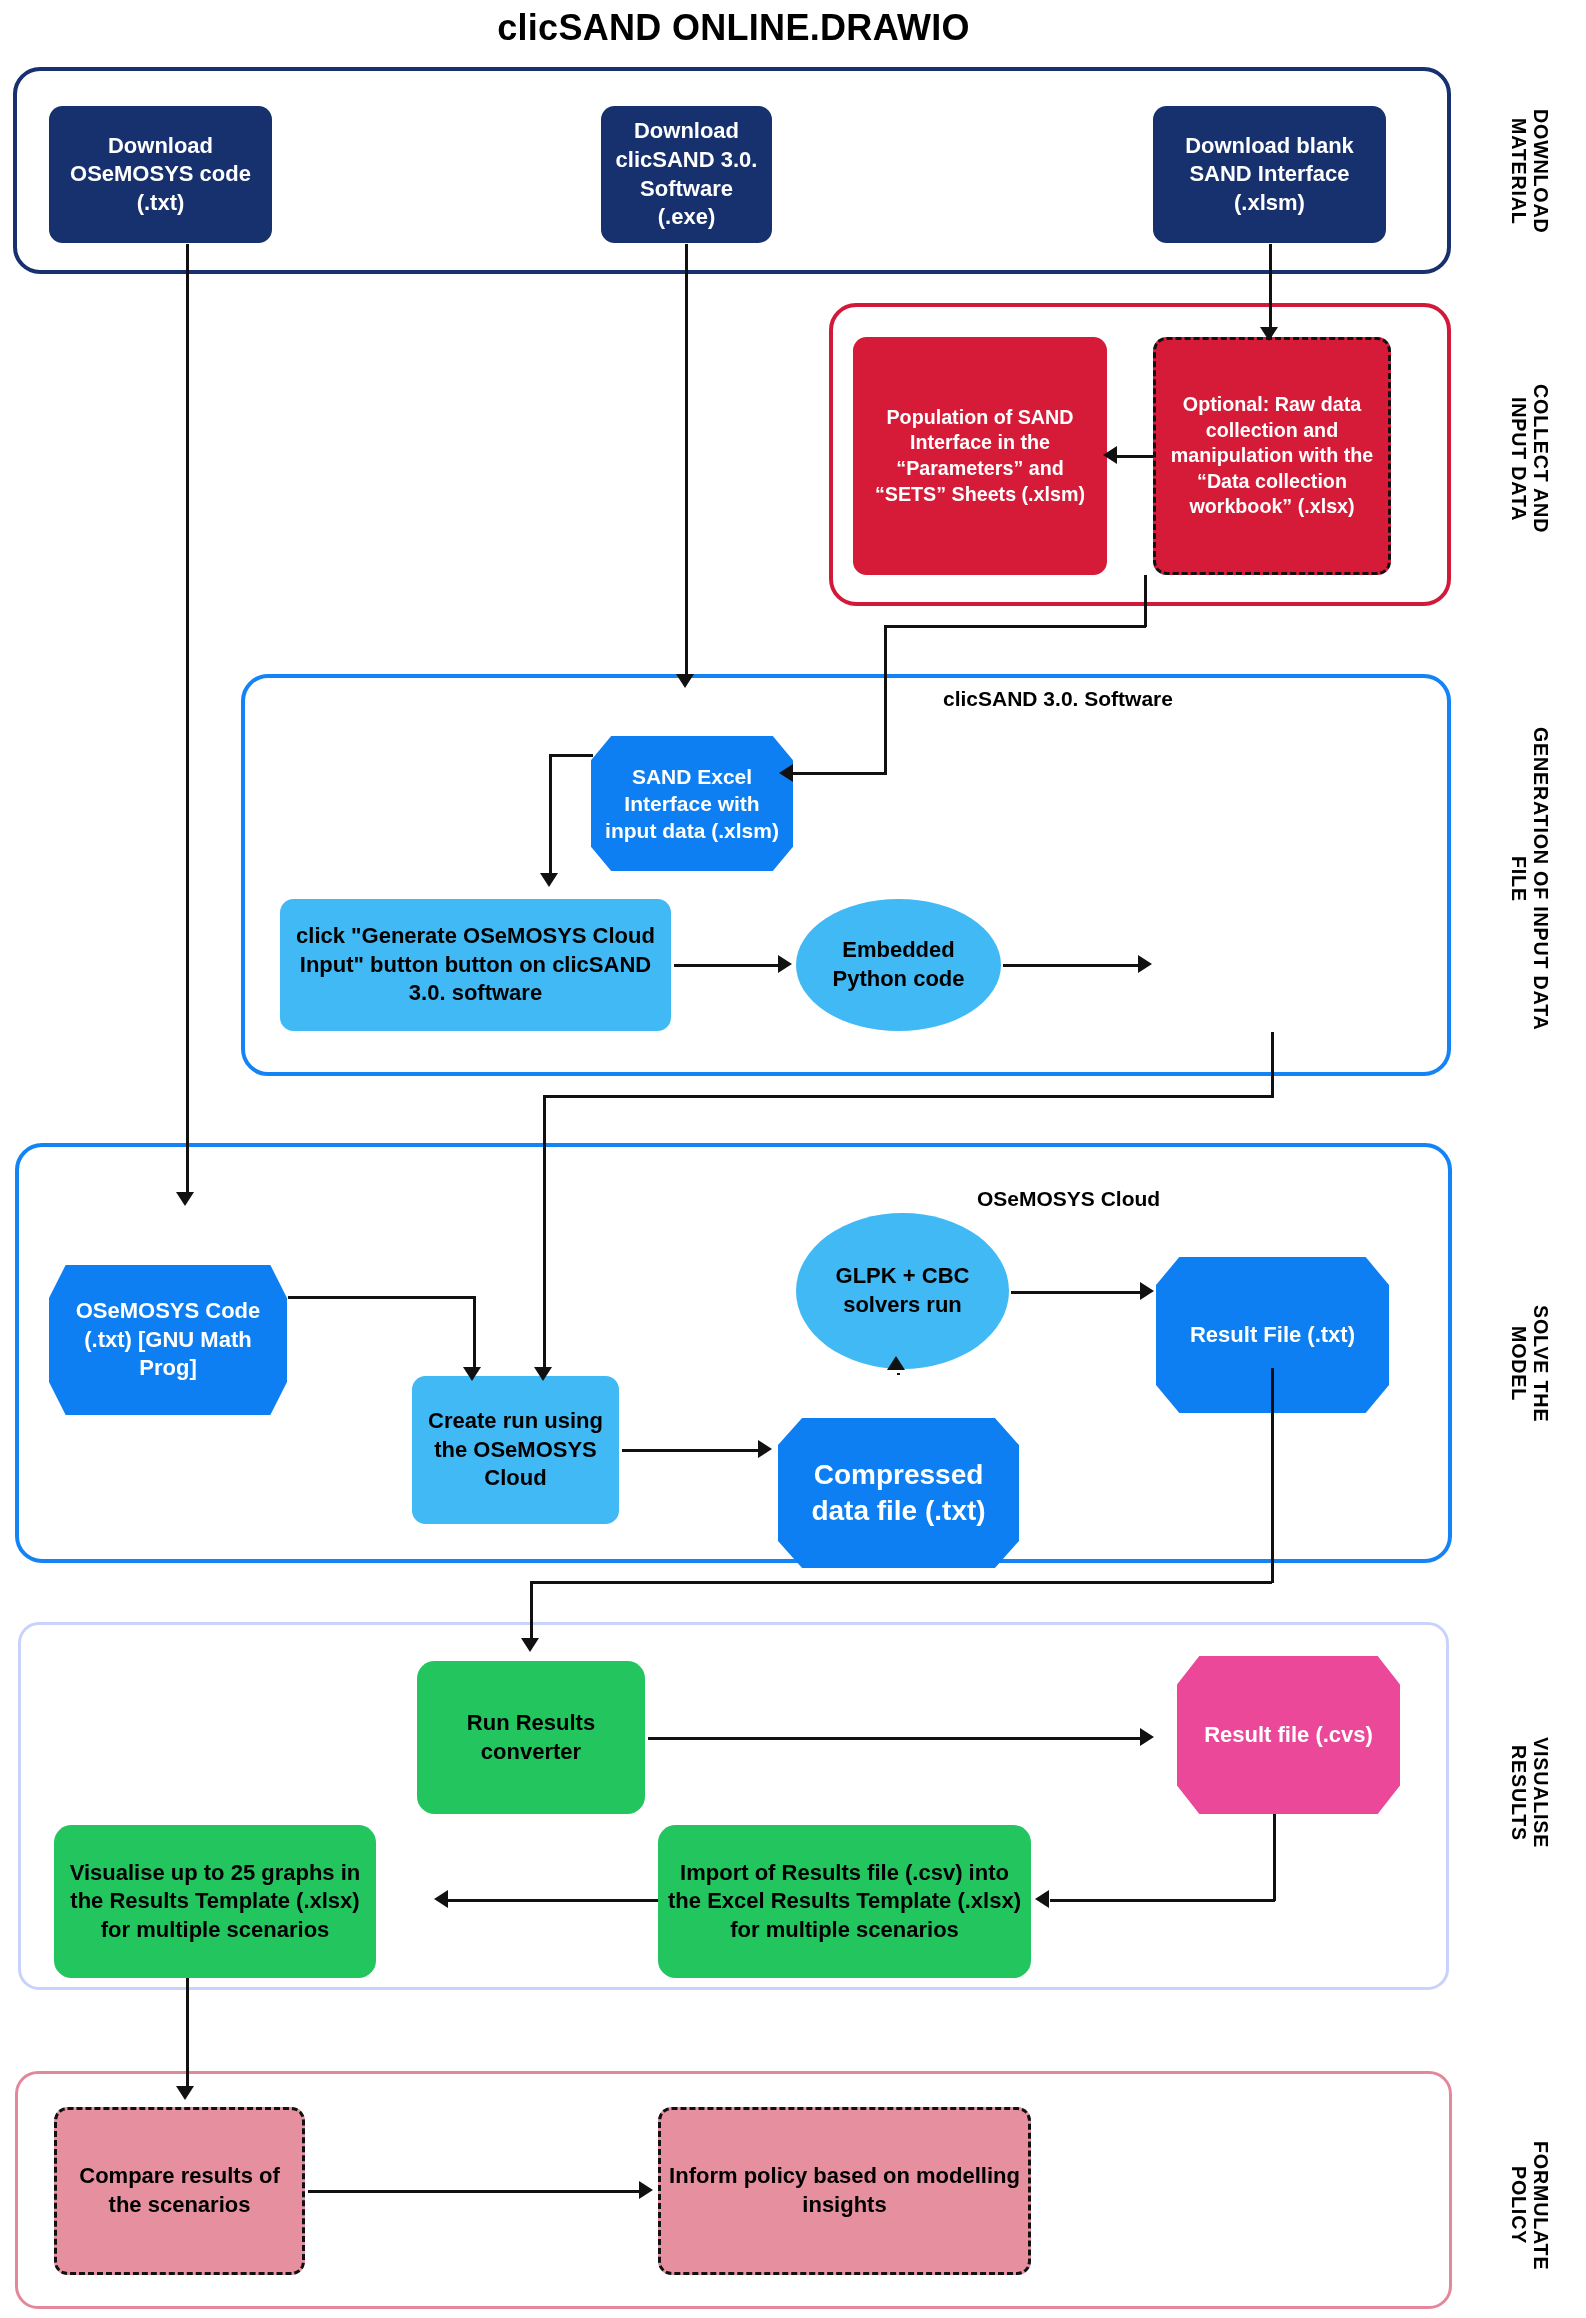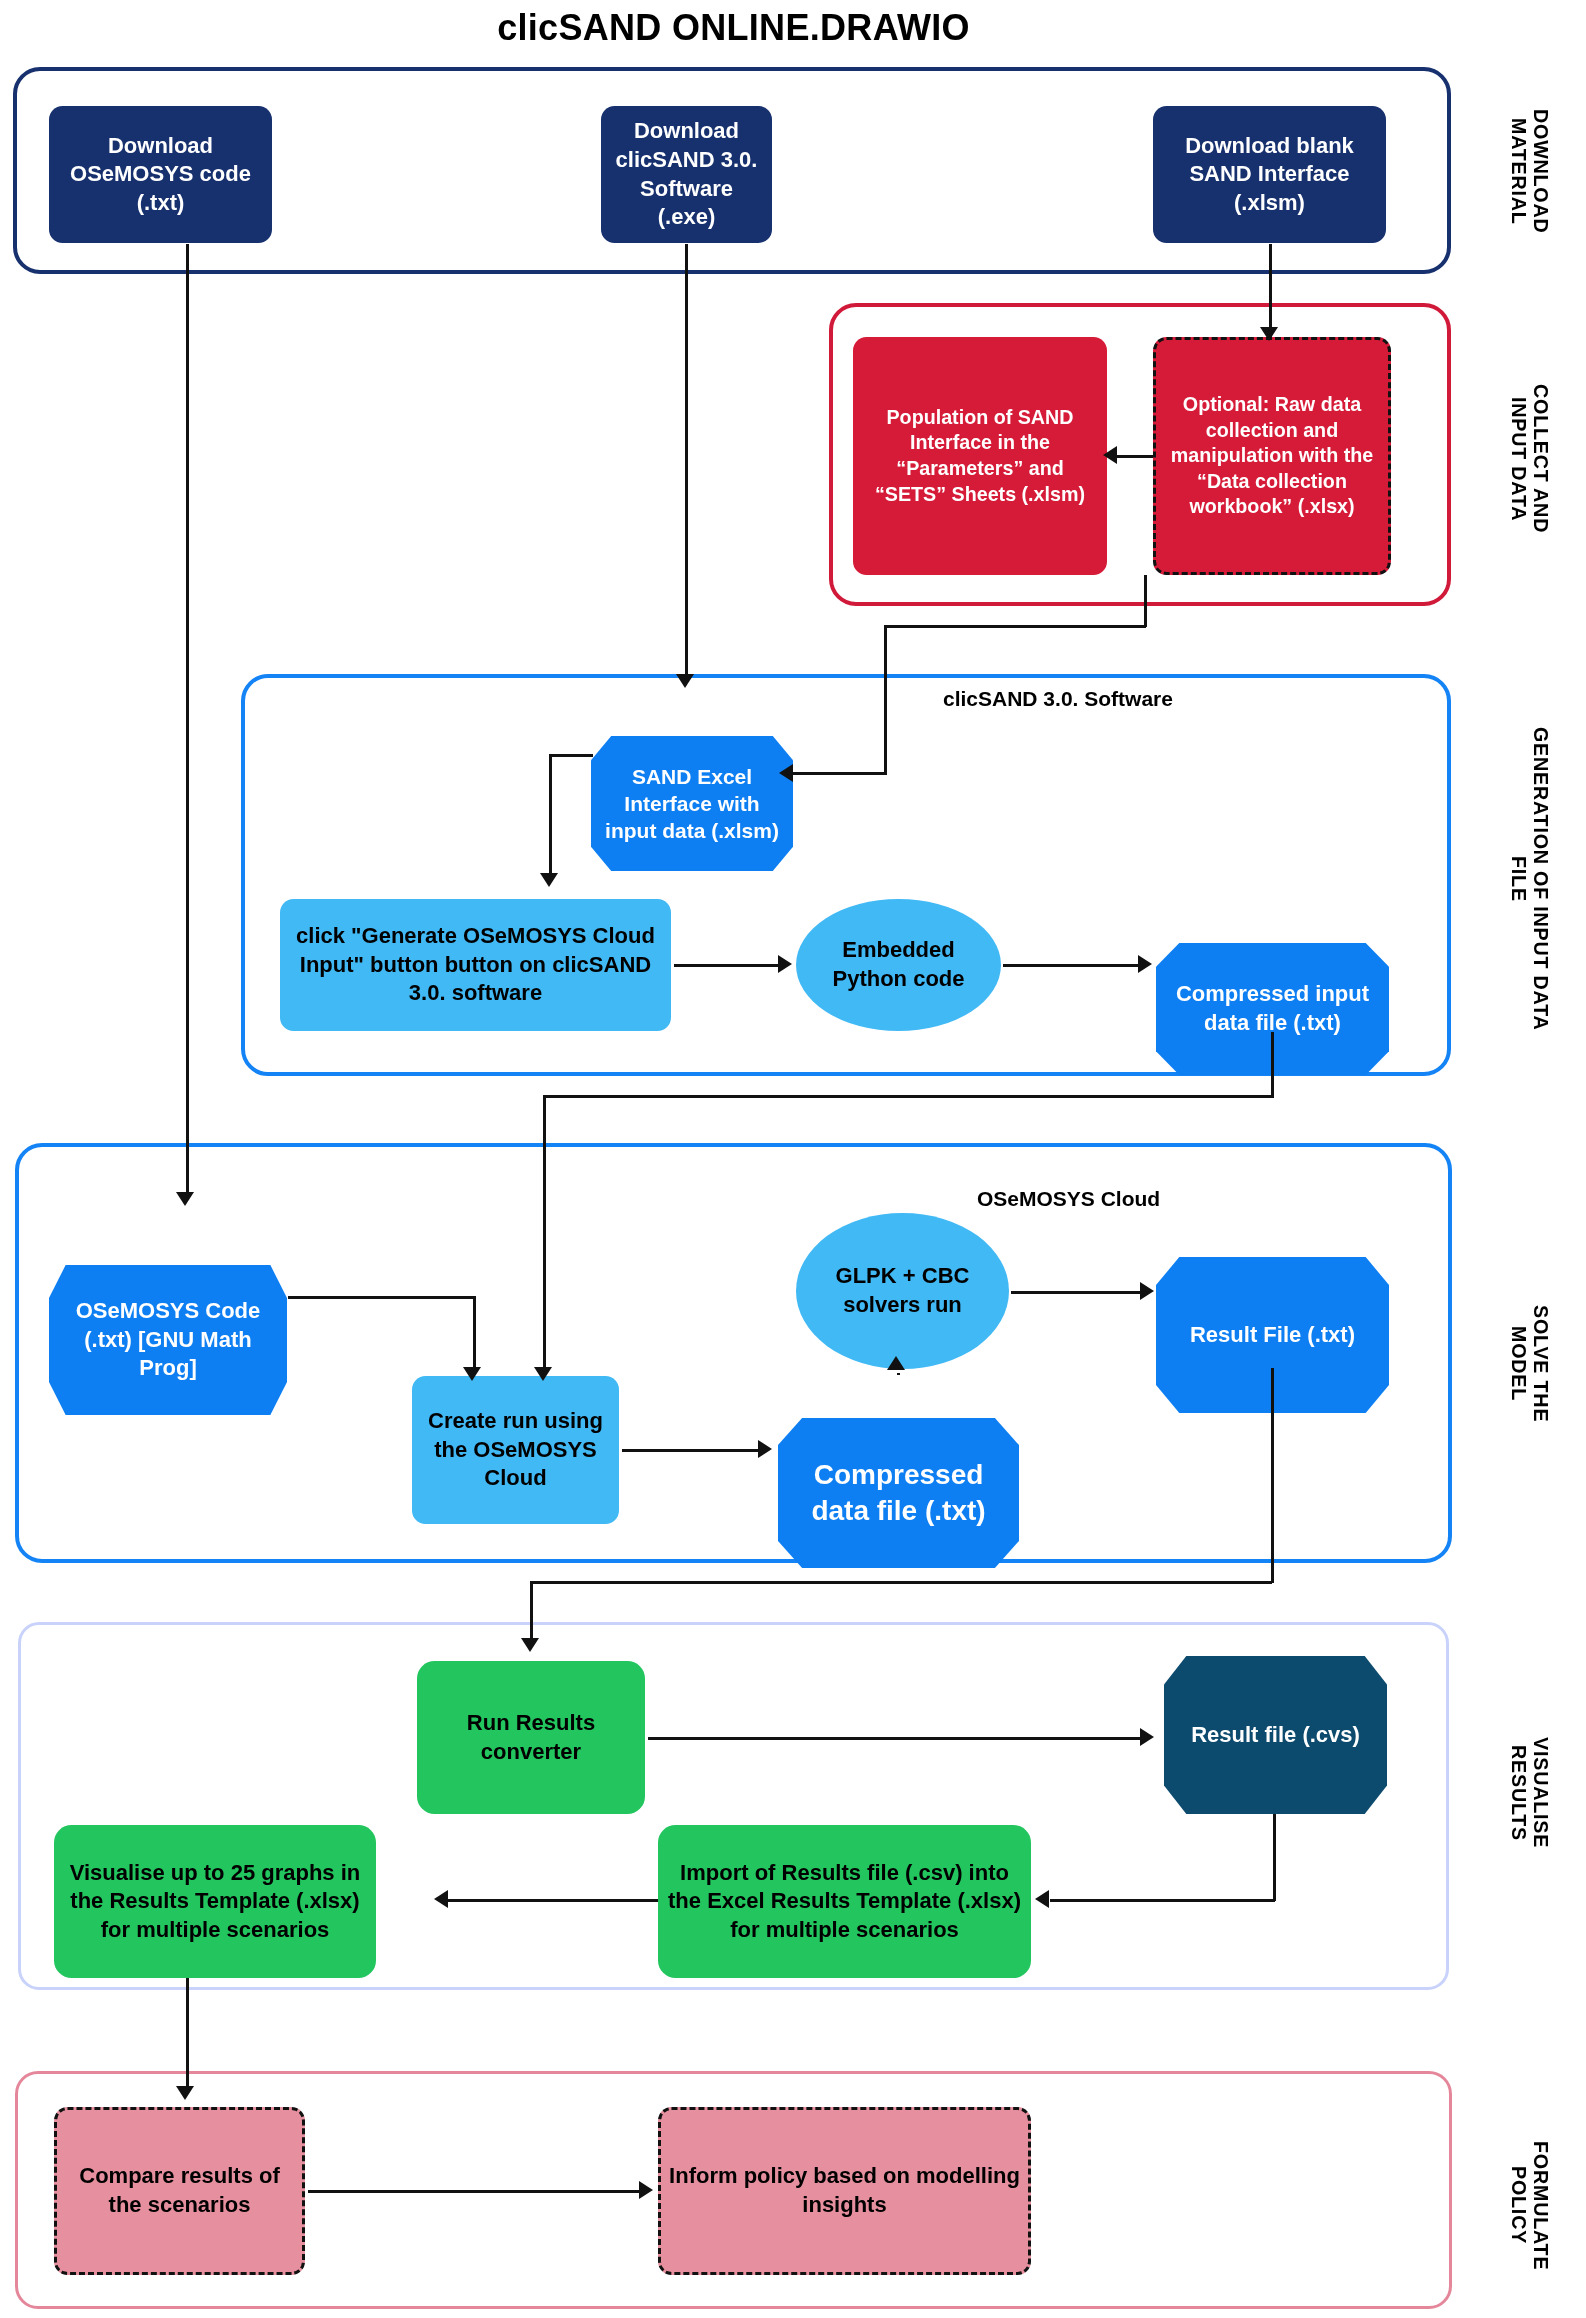--- a/index.html
+++ b/index.html
@@ -44,21 +44,21 @@
   .ellipse{border-radius:50%;}
   .octa{clip-path:polygon(10% 0,90% 0,100% 18%,100% 82%,90% 100%,10% 100%,0 82%,0 18%);}
   .octa-w{clip-path:polygon(7% 0,93% 0,100% 22%,100% 78%,93% 100%,7% 100%,0 78%,0 22%);}
   .dashed{border:3.6px dashed #111;border-radius:13.5px;}
 
   .n-navy{background:#17306e;color:#fff;}
   .n-red{background:#d61b38;color:#fff;}
   .n-blue{background:#0d7ff2;color:#fff;margin-top:44px;}
   .n-lblue{background:#41b9f5;color:#000;}
   .n-lav{background:#22c55e;color:#000;}
-  .n-lav2{background:#0c4a6e;color:#fff;}
+  .n-lav2{background:#ec4899;color:#fff;margin-left:13px;}
   .n-pink{background:#e6909f;color:#000;}
 
   
   .conn{position:absolute;background:#111;}
   .vline{width:2.6px;}
   .hline{height:2.6px;}
   .arrow{position:absolute;width:0;height:0;}
   .ar-down{border-left:9.8px solid transparent;border-right:9.8px solid transparent;border-top:14px solid #111;}
   .ar-up{border-left:9.8px solid transparent;border-right:9.8px solid transparent;border-bottom:14px solid #111;}
   .ar-right{border-top:9.8px solid transparent;border-bottom:9.8px solid transparent;border-left:14px solid #111;}
@@ -84,21 +84,20 @@
   <div class="node rrect n-red" style="left:853px;top:337px;width:254px;height:238px;font-size:19.7px;">Population of SAND Interface in the “Parameters” and “SETS” Sheets (.xlsm)</div>
   <div class="node dashed n-red" style="left:1153px;top:337px;width:238px;height:238px;font-size:19.7px;">Optional: Raw data collection and manipulation with the “Data collection workbook” (.xlsx)</div>
 
   <div class="lane blue" style="left:241px;top:674px;width:1210px;height:402px;"></div>
   <div class="lane-label" style="left:1495px;top:721px;width:57px;height:316px;">GENERATION OF INPUT DATA FILE</div>
   <div class="caption" style="left:943px;top:687px;">clicSAND 3.0. Software</div>
 
   <div class="node octa n-blue" style="left:591px;top:692px;width:202px;height:135px;font-size:21px;">SAND Excel Interface with input data (.xlsm)</div>
   <div class="node rrect n-lblue" style="left:280px;top:899px;width:391px;height:132px;font-size:22px;">click "Generate OSeMOSYS Cloud Input" button button on clicSAND 3.0. software</div>
   <div class="node ellipse n-lblue" style="left:796px;top:899px;width:205px;height:132px;font-size:22px;">Embedded Python code</div>
-  <div class="node octa n-blue" style="left:1156px;top:899px;width:233px;height:132px;font-size:22px;">Compressed input data file (.txt)</div>
 
   <div class="lane blue" style="left:14.5px;top:1143px;width:1437px;height:420px;"></div>
   <div class="lane-label" style="left:1495px;top:1278px;width:57px;height:171px;">SOLVE THE MODEL</div>
   <div class="caption" style="left:977px;top:1187px;">OSeMOSYS Cloud</div>
 
   <div class="node octa-w n-blue" style="left:49px;top:1221px;width:238px;height:150px;font-size:22px;">OSeMOSYS Code (.txt) [GNU Math Prog]</div>
   <div class="node rrect n-lblue" style="left:412px;top:1376px;width:207px;height:148px;font-size:22px;">Create run using the OSeMOSYS Cloud</div>
   <div class="node octa n-blue" style="left:778px;top:1374px;width:241px;height:150px;font-size:28px;">Compressed data file (.txt)</div>
   <div class="node ellipse n-lblue" style="left:796px;top:1213px;width:213px;height:156px;font-size:22px;">GLPK + CBC solvers run</div>
   <div class="node octa n-blue" style="left:1156px;top:1213px;width:233px;height:156px;font-size:22px;">Result File (.txt)</div>

